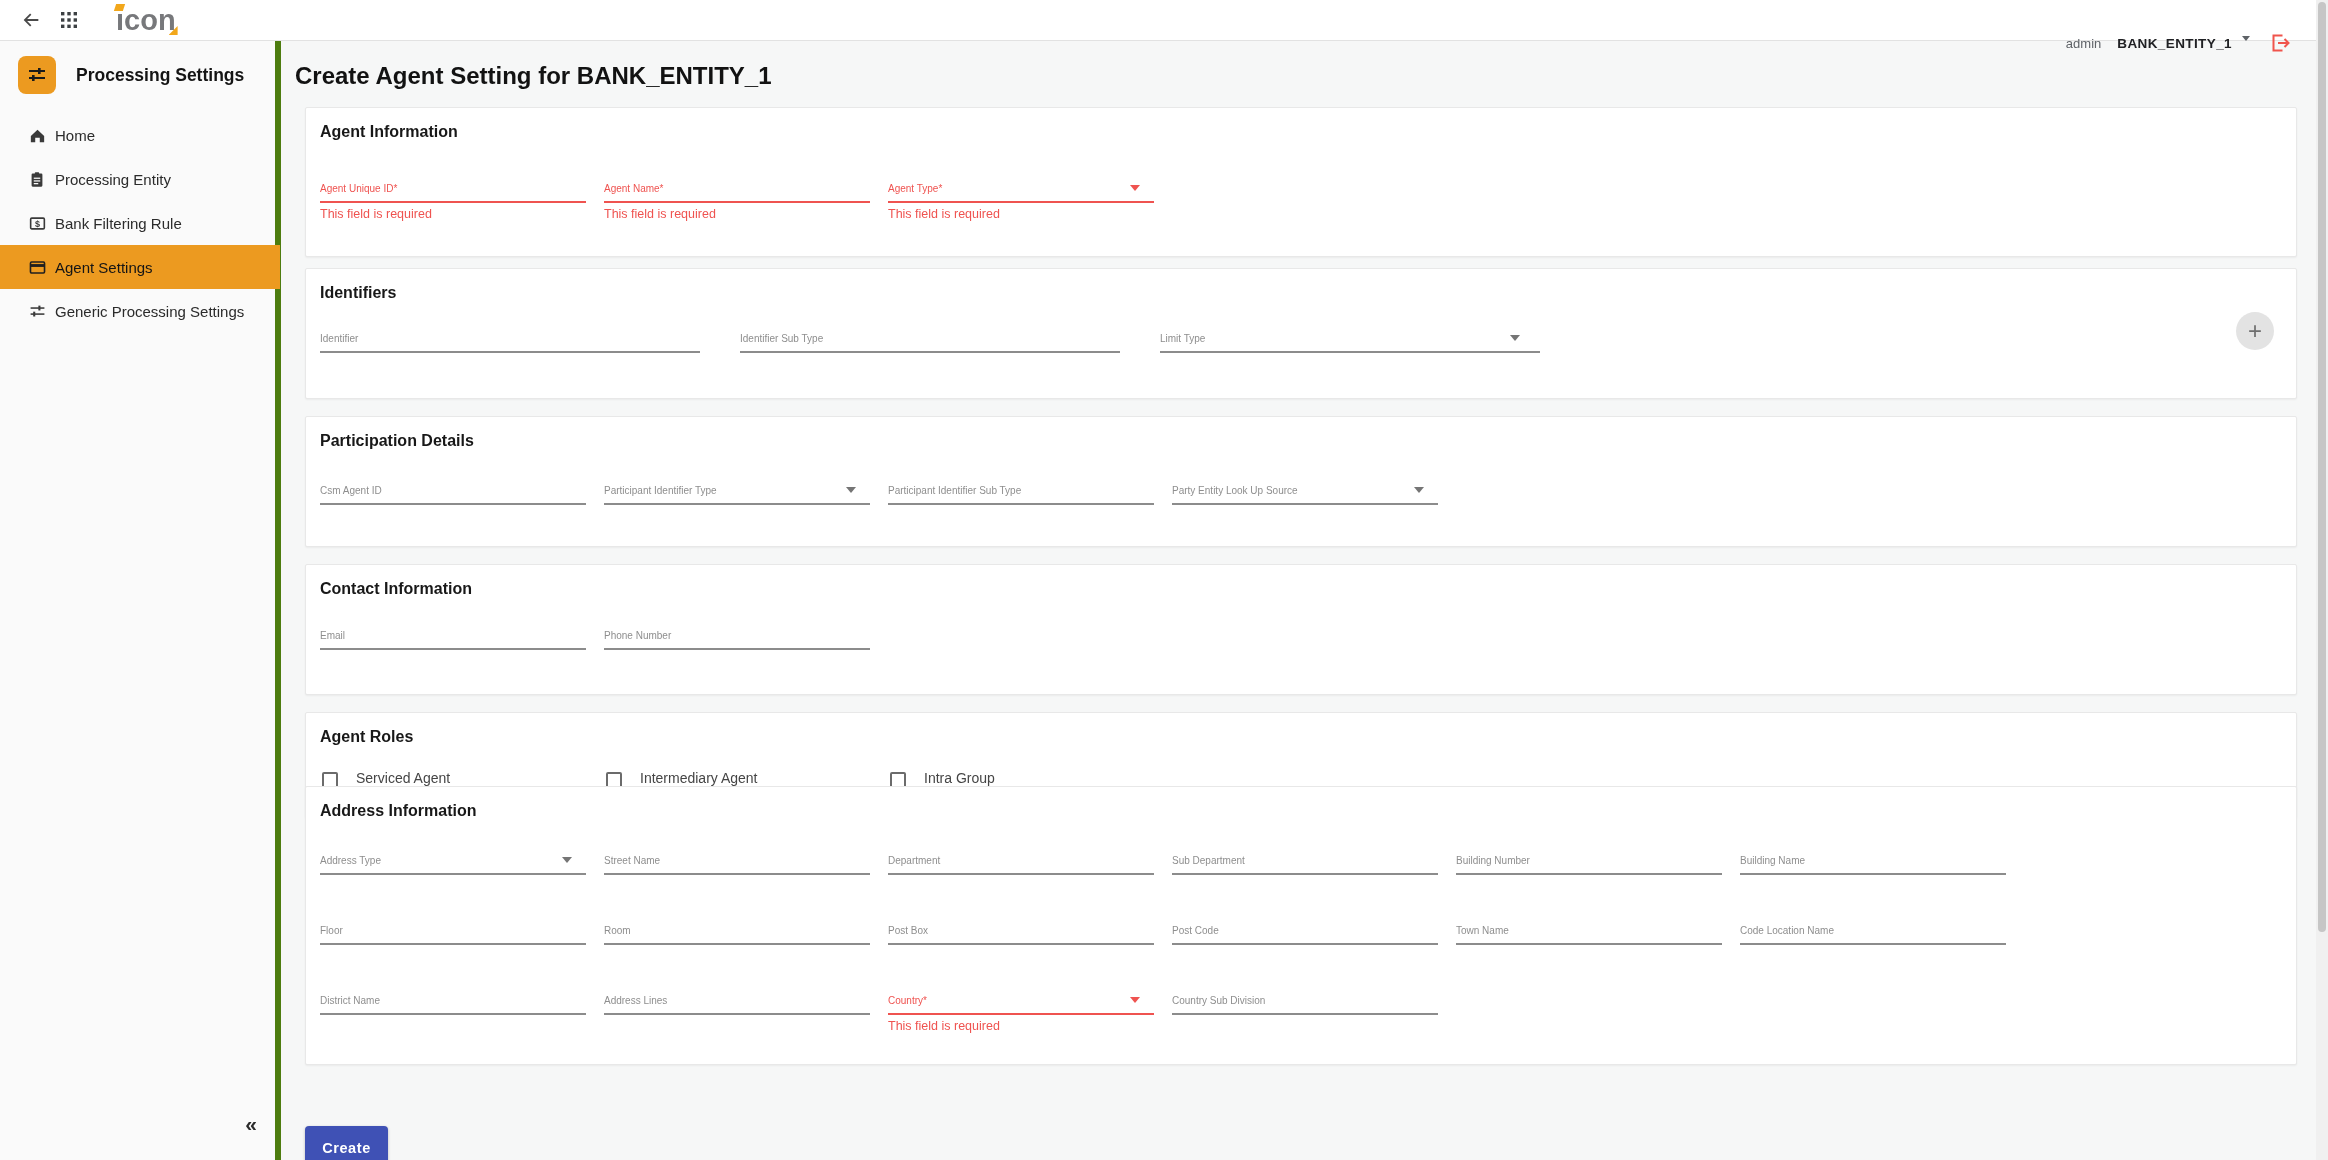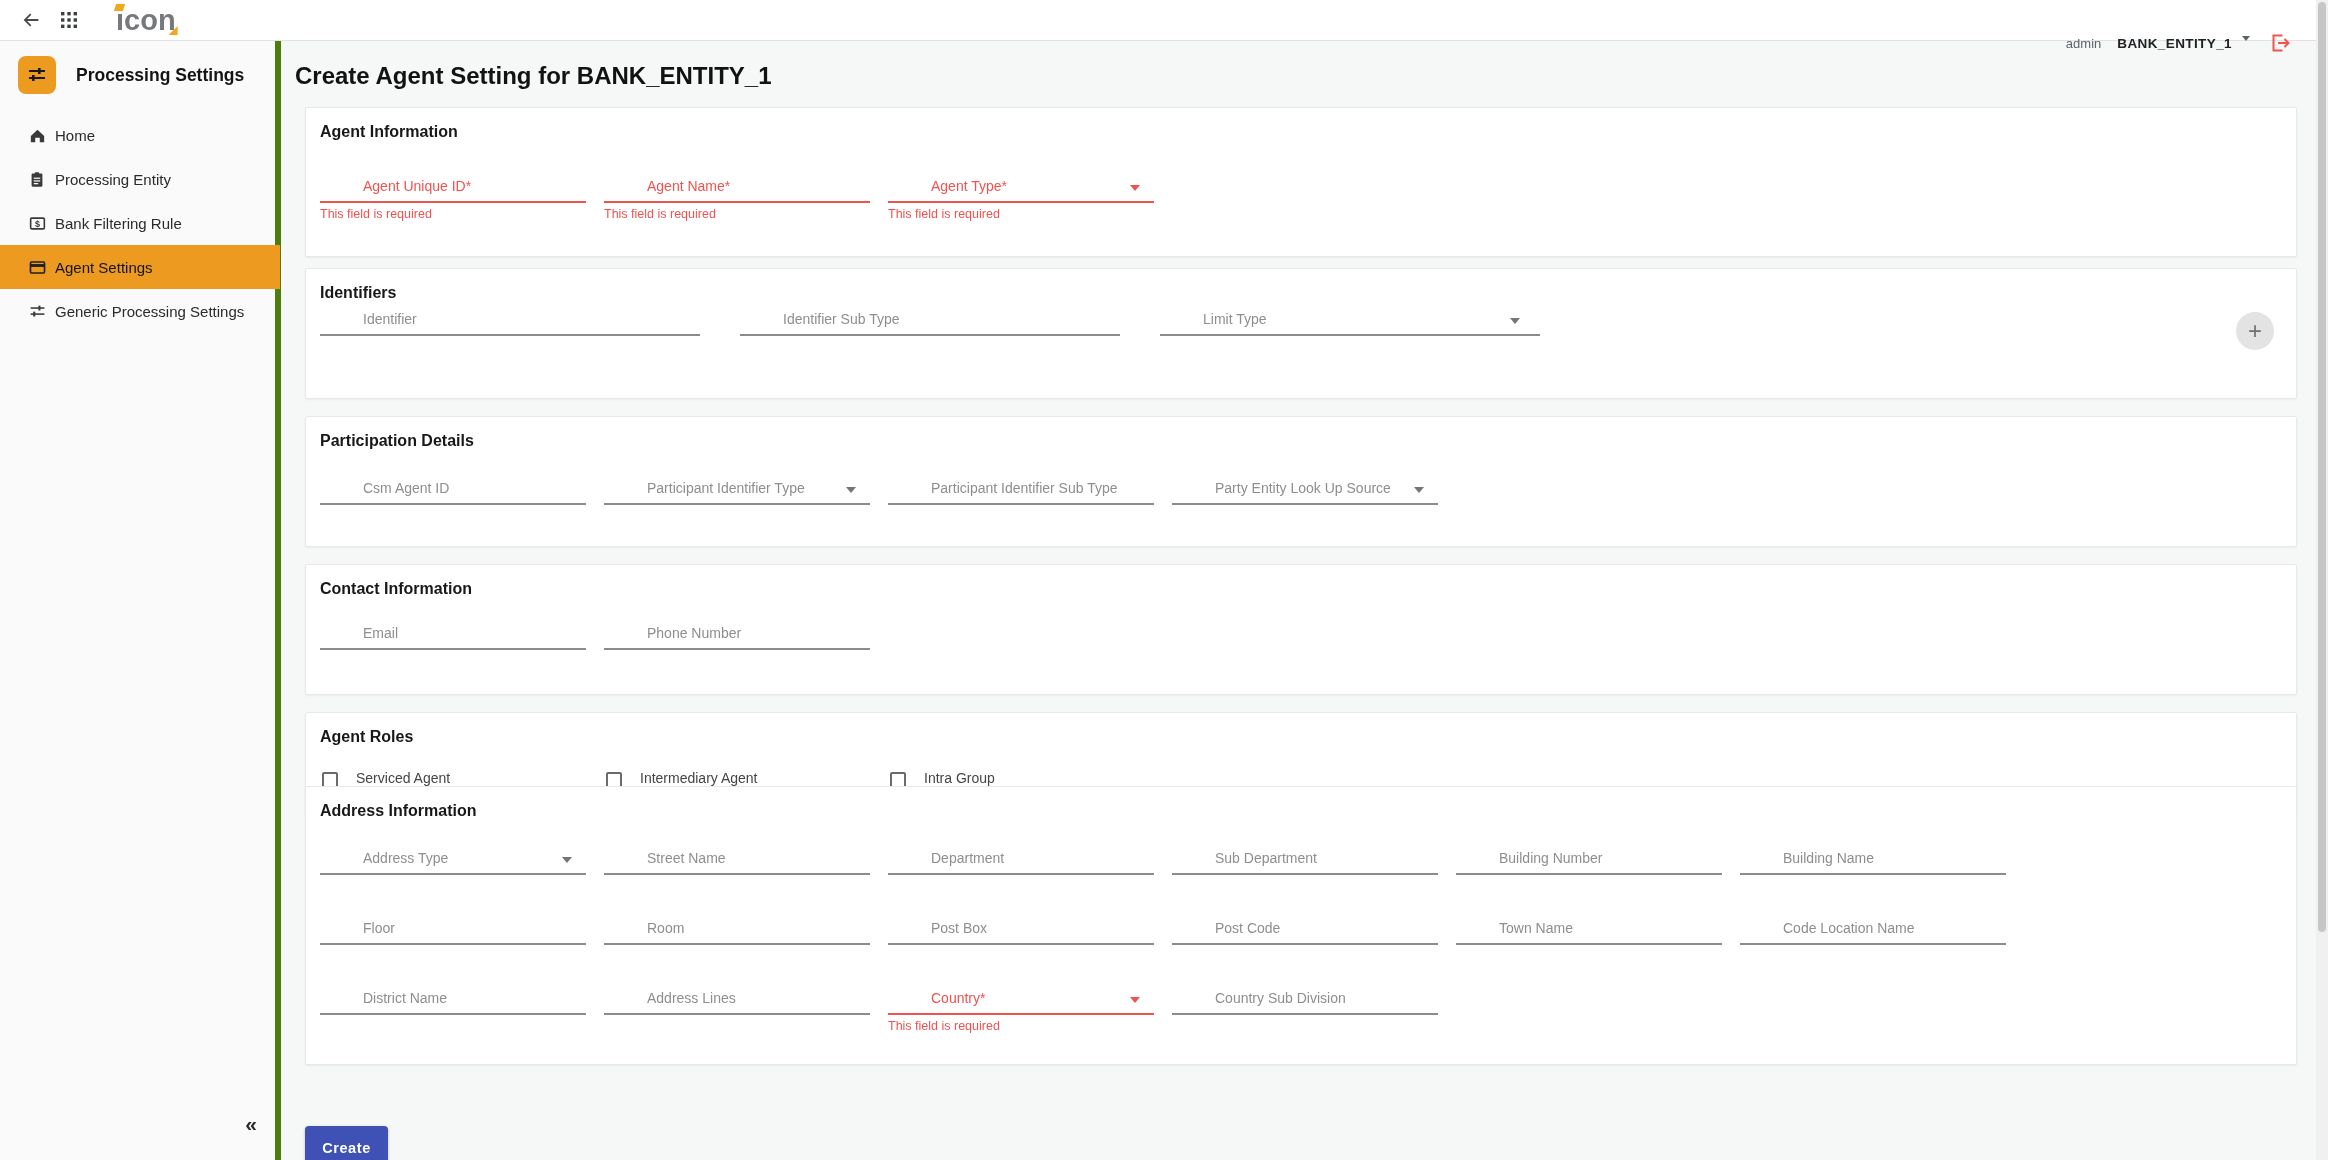--- a/index.html
+++ b/index.html
@@ -40,40 +40,40 @@
   .page-title { position:absolute; left:14px; top:21px; font-size:24px; font-weight:700; color:#121212; }
 
   .card { position:absolute; left:24px; width:1992px; background:#ffffff; border:1px solid #e8e8e8; border-radius:2px;
           box-shadow:0 1px 2px rgba(0,0,0,0.05); }
   .card-title { position:absolute; left:14px; top:15px; font-size:16px; font-weight:700; color:#181818; }
   .fields { position:absolute; left:14px; display:flex; gap:18px; }
   .fields.widegap { gap:14px; }
 
   .field { position:relative; width:266px; height:48px; border-bottom:2px solid #8c8c8c; }
   .field.wide { width:380px; }
-  .flabel { position:absolute; left:0; bottom:7px; font-size:14px; color:#8e8e8e; white-space:nowrap;margin-left:43px; }
+  .flabel { position:absolute; left:0; bottom:7px; font-size:10px; color:#8e8e8e; white-space:nowrap; }
   .field.required { border-bottom-color:#ef5350; }
   .field.required .flabel { color:#ef5350; }
   .fcaret { position:absolute; right:14px; bottom:10px; width:0; height:0;
             border-left:5px solid transparent; border-right:5px solid transparent; border-top:6px solid #757575; }
   .field.required .fcaret { border-top-color:#ef5350; }
   .ferror { position:absolute; left:0; top:52px; font-size:12.5px; color:#ef5350; white-space:nowrap; }
 
   .cbx { position:absolute; left:2px; bottom:8px; width:16px; height:16px; border:2px solid #6b6b6b; border-radius:2px; background:#fff; cursor:pointer; }
   .cblabel { position:absolute; left:36px; bottom:10px; font-size:14px; color:#454545; }
 
   
   .c1 { top:66px;  height:150px; }
   .c2 { top:227px; height:131px; }
   .c3 { top:375px; height:131px; }
   .c4 { top:523px; height:131px; }
   .c5 { top:671px; height:106px; }
   .c6 { top:745px; height:279px; }
   .c1 .fields { top:47px; }
-  .c2 .fields { top:19px;gap:40px; }
+  .c2 .fields { top:36px;gap:40px; }
   .c3 .fields { top:40px;align-items:flex-end; }
   .c4 .fields { top:37px; }
   .c5 .fields { top:37px; }
   .c6 .row1 { top:40px; } .c6 .row2 { top:110px; } .c6 .row3 { top:180px; }
 
   .plus-btn { position:absolute; left:1930px; top:43px; width:38px; height:38px; border-radius:50%;
               background:#e3e3e3; border:none; cursor:pointer; color:#6f6f6f; font-size:24px; line-height:36px; text-align:center;
               font-family:inherit; }
 
   .create-btn { position:absolute; left:24px; top:1085px; width:83px; height:44px; background:#3f51b5; color:#ffffff;

